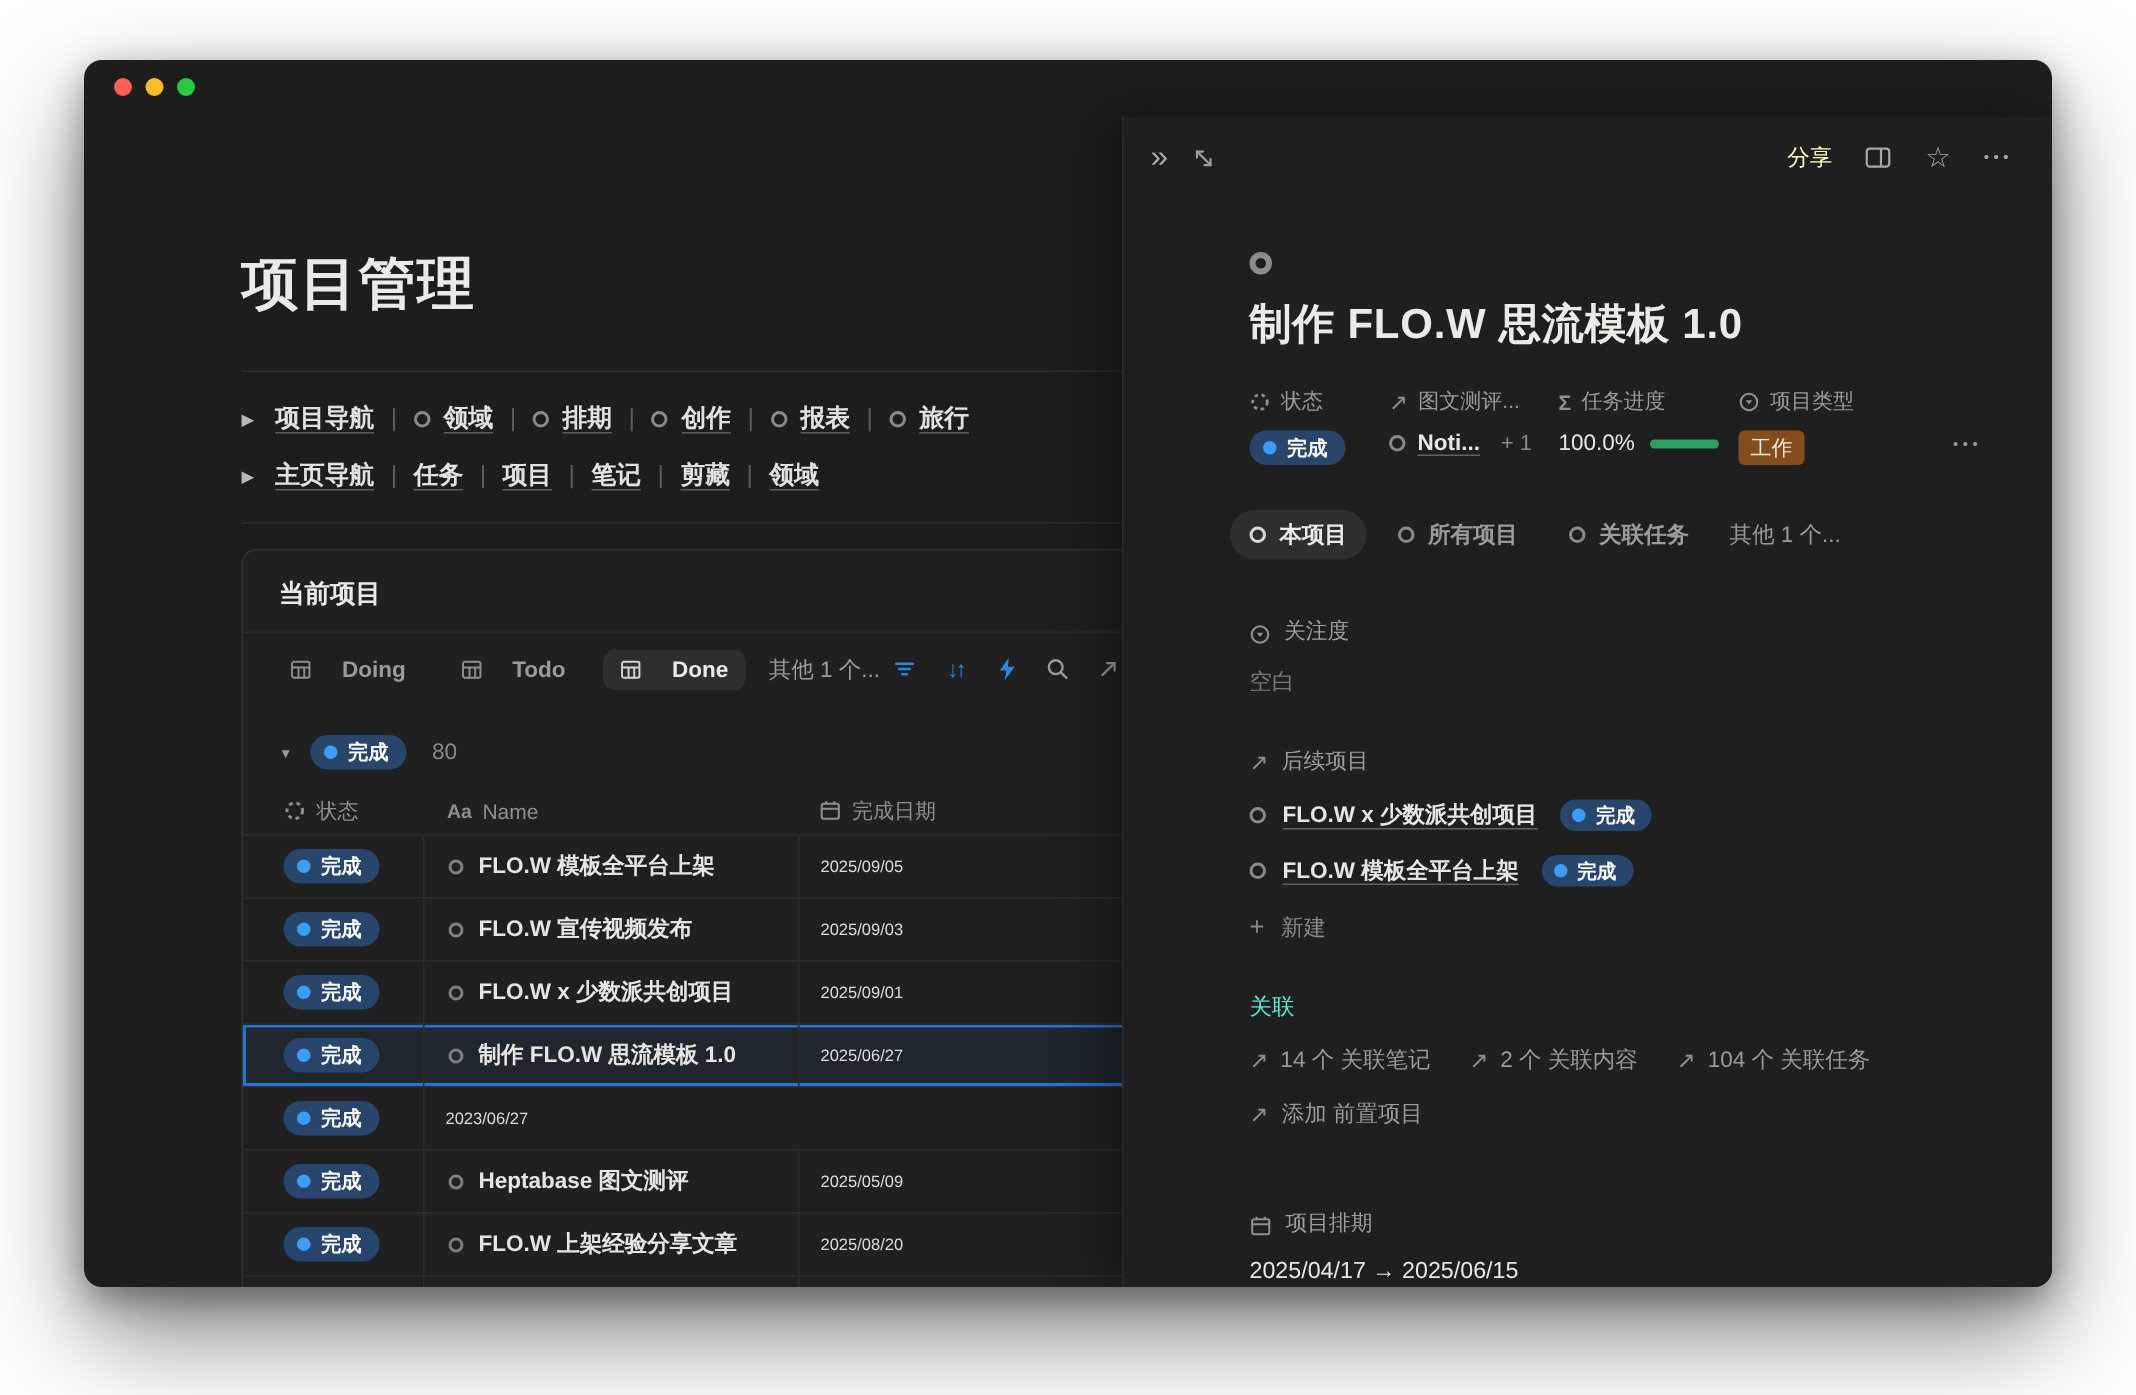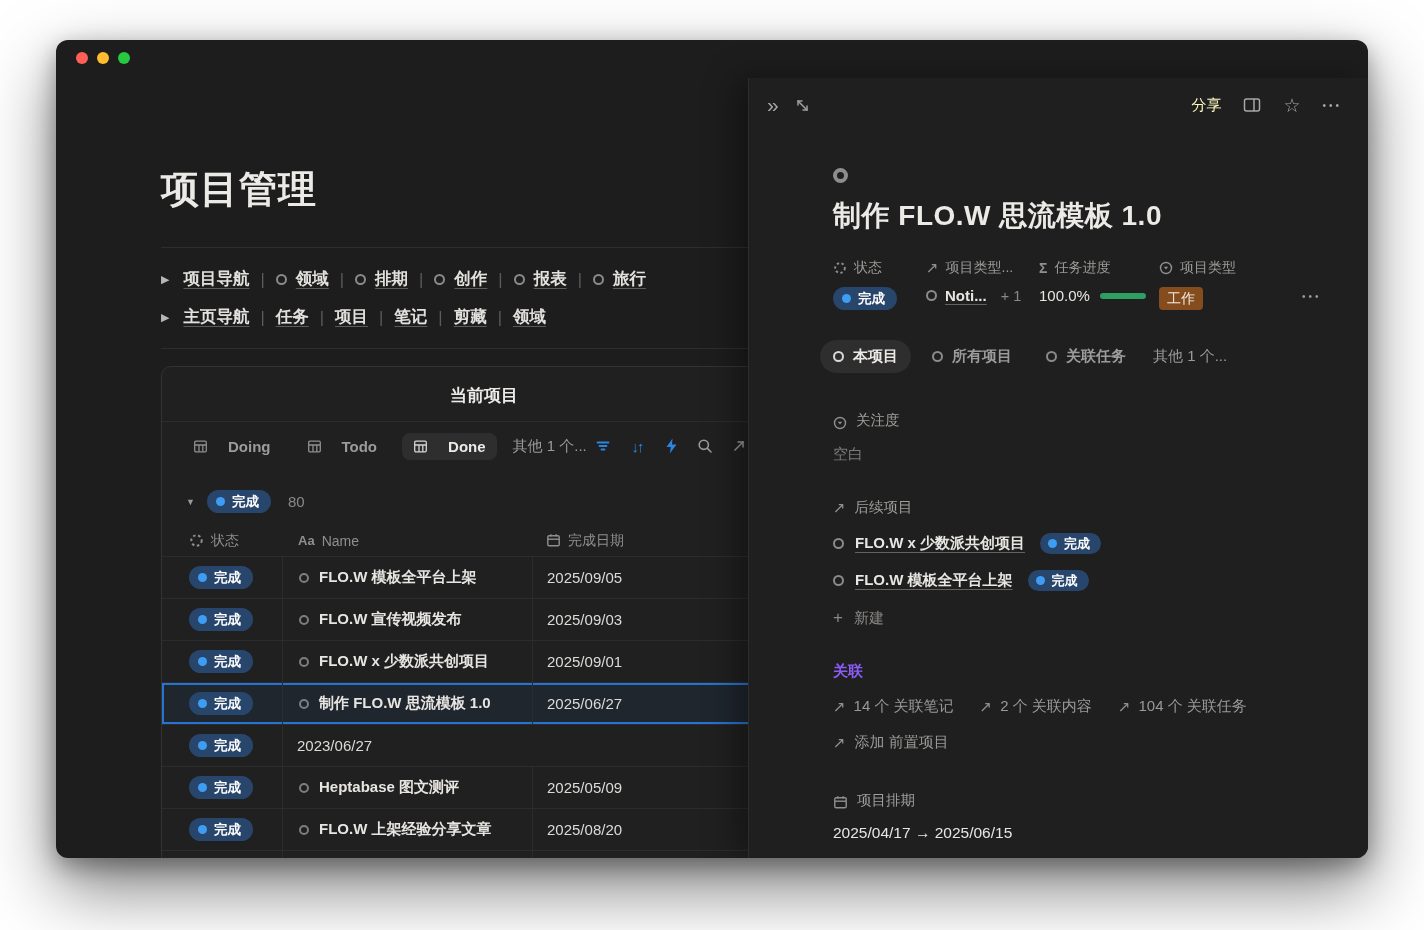--- a/index.html
+++ b/index.html
@@ -31,21 +31,21 @@
   .navrow .tri { font-size:11px; color:#b9b7b3; margin-right:14px; }
   .navrow a { color:#e3e1de; text-decoration:underline; text-decoration-color:rgba(255,255,255,0.28); text-underline-offset:4px; cursor:pointer; }
   .navrow .sep { color:#5c5c5c; font-weight:400; margin:0 11px; }
   .navrow .ring { margin-right:9px; }
   .ring { display:inline-block; width:11px; height:11px; border:2.5px solid #8a8a8a; border-radius:50%; flex:none; }
 
   
   .card {
     margin-top:17px; width:646px; height:560px;
     background:#202020; border:1px solid #333333; border-radius:10px;
-    position:relative; overflow:hidden;text-align:center;
+    position:relative; overflow:hidden;
   }
   .card-header { padding:17px 24px 14px 24px; font-size:17px; font-weight:700; color:#eceae7; border-bottom:1px solid #2c2c2c; }
   .views { height:48px; display:flex; align-items:center; padding:0 12px 0 20px; color:#9b9b9b; font-size:15px; }
   .view { display:flex; align-items:center; gap:20px; margin-right:14px; padding:5px 11px; border-radius:8px; cursor:pointer; font-weight:600; }
   .view svg { color:#8f8f8f; }
   .view.active { background:#2e2e2e; color:#eceae7; }
   .view.active svg { color:#d5d5d5; }
   .views .more-views { color:#9b9b9b; margin-left:2px; font-weight:400; cursor:pointer; }
   .view-tools { margin-left:auto; display:flex; align-items:center; gap:16px; padding-right:46px; }
   .view-tools .tool { width:18px; height:18px; display:flex; align-items:center; justify-content:center; cursor:pointer; }
@@ -64,21 +64,21 @@
   .thead .th { display:flex; align-items:center; gap:7px; }
   .th-status { width:120px; padding-left:27px; }
   .th-name  { width:250px; padding-left:16px; }
   .th-date  { flex:1; padding-left:14px; }
   .aa { font-size:13px; font-weight:700; letter-spacing:0; }
 
   .trow { display:flex; align-items:stretch; height:42px; border-bottom:1px solid #2c2c2c; position:relative; }
   .trow .cell { display:flex; align-items:center; }
   .c-status { width:120px; padding-left:27px; }
   .c-name { width:250px; padding-left:16px; border-left:1px solid #2c2c2c; gap:10px; color:#e7e5e2; font-size:15px; font-weight:600; white-space:nowrap; overflow:hidden; }
-  .c-date { flex:1; padding-left:14px; border-left:1px solid #2c2c2c; color:#dddbd8; font-size:15px; font-weight:500; }
+  .c-date { flex:1; padding-left:14px; border-left:1px solid #2c2c2c; color:#dddbd8; font-size:11px; font-weight:500; }
   .trow.selected { box-shadow:inset 0 0 0 2px #2574d4; background:rgba(35,131,226,0.07); }
   .trow .ring { width:10px; height:10px; border-width:2.5px; border-color:#7e7e7e; }
 
   
   .panel {
     position:absolute; left:692px; top:38px; width:620px; bottom:0;
     background:#1f1f1f; border-left:1px solid #2d2d2d; z-index:10;
     box-shadow:-12px 0 30px rgba(0,0,0,0.35);
   }
   .panel-toolbar { height:44px; display:flex; align-items:center; padding:10px 26px 0 18px; color:#9e9e9e; }
@@ -120,27 +120,27 @@
   .empty-val { margin-top:15px; color:#7c7a78; font-size:15px; }
 
   .sec-follow { margin-top:34px; }
   .follow-item { margin-top:16px; display:flex; align-items:center; gap:11px; }
   .follow-item .name { color:#e8e6e3; font-size:15px; font-weight:600; text-decoration:underline; text-decoration-color:rgba(255,255,255,0.3); text-underline-offset:4px; cursor:pointer; }
   .follow-item .pill-status { margin-left:4px; font-size:13px; padding:2px 11px 2px 8px; }
   .new-row { margin-top:17px; display:flex; align-items:center; gap:11px; color:#8a8886; font-size:15px; cursor:pointer; }
   .plus-glyph { font-size:17px; color:#8a8886; }
 
   .sec-rel { margin-top:34px; }
-  .rel-header { color:#8b5cf6; font-size:15px; font-weight:700; }
+  .rel-header { color:#5eead4; font-size:15px; font-weight:400; }
   .rel-links { margin-top:16px; display:flex; align-items:center; gap:26px; }
   .rel-link { display:flex; align-items:center; gap:8px; color:#9b9997; font-size:15px; cursor:pointer; }
   .rel-add { margin-top:17px; display:flex; align-items:center; gap:9px; color:#9b9997; font-size:15px; cursor:pointer; }
   .gl-arrow { font-size:15px; color:#8f8f8f; }
 
-  .sec-sched { margin-top:39px; }
+  .sec-sched { margin-top:54px; }
   .sched-val { margin-top:14px; color:#e8e6e3; font-size:15.5px; font-weight:500; }
 
   svg { display:block; }
 </style>
 </head>
 <body>
 
 <div class="window">
 
   <div class="titlebar">
@@ -427,21 +427,21 @@
           <div class="prop-value">
             <span class="pill-status">
                 <span class="dot"></span>
                 <span>完成</span>
               </span>
           </div>
         </div>
         <div class="prop prop2">
           <div class="prop-label">
             <span class="gl gl-arrow">↗</span>
-            <span>项目类型...</span>
+            <span>图文测评...</span>
           </div>
           <div class="prop-value rel-value">
             <span class="ring"></span>
             <span class="linktext">Noti...</span>
             <span class="rel-extra">+ 1</span>
           </div>
         </div>
         <div class="prop prop3">
           <div class="prop-label">
             <span class="gl" style="font-size:14px;font-weight:700;">Σ</span>

